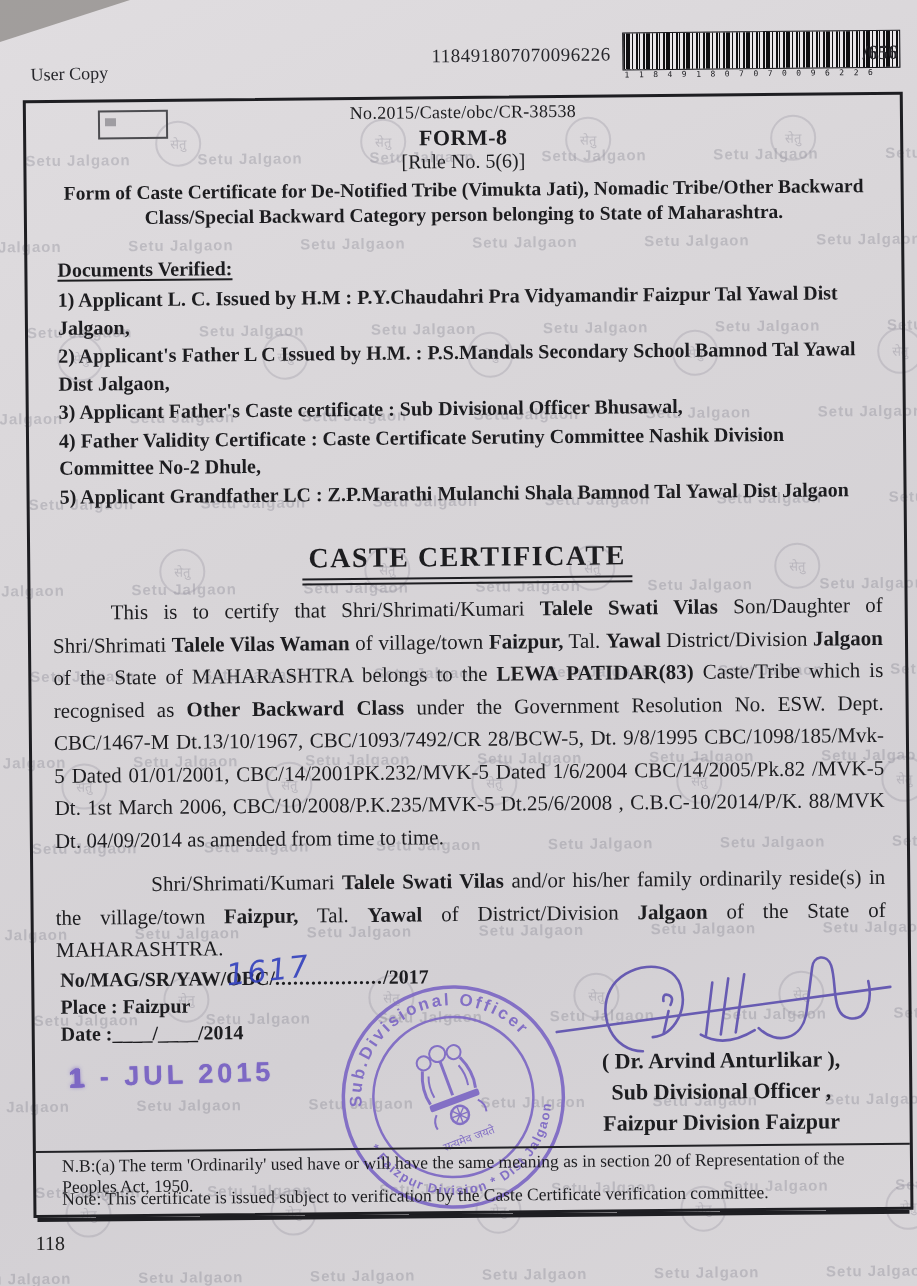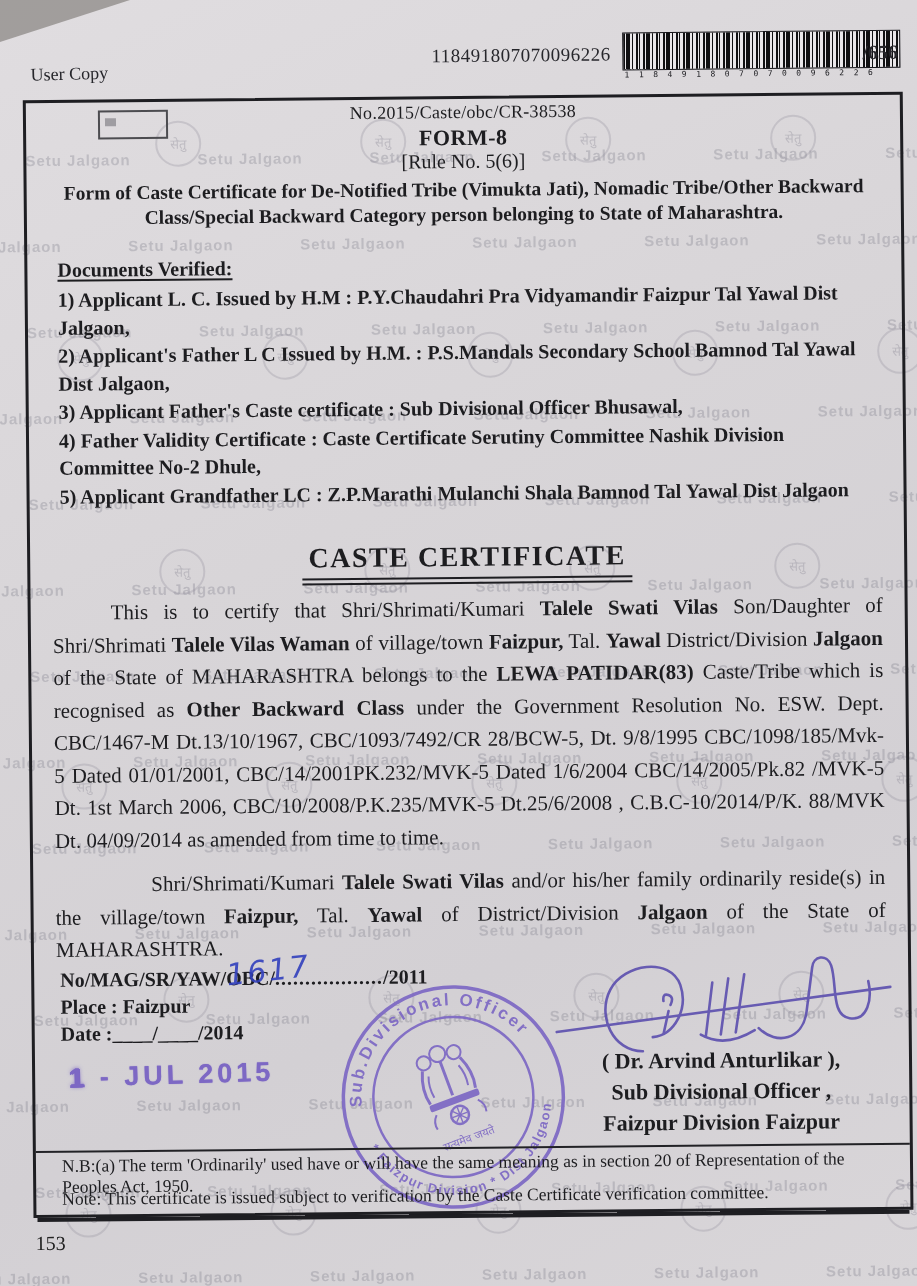--- a/index.html
+++ b/index.html
@@ -260,21 +260,21 @@
         </div>
 
       <div class="cert-title-wrap">
         <span class="cert-title">CASTE CERTIFICATE</span>
       </div>
 
       <div class="para para1"><span>This is to certify that Shri/Shrimati/Kumari </span><span class="b">Talele Swati Vilas</span><span> Son/Daughter of Shri/Shrimati </span><span class="b">Talele Vilas Waman</span><span> of village/town </span><span class="b">Faizpur,</span><span> Tal. </span><span class="b">Yawal</span><span> District/Division </span><span class="b">Jalgaon</span><span> of the State of MAHARASHTRA belongs to the </span><span class="b">LEWA PATIDAR(83)</span><span> Caste/Tribe which is recognised as </span><span class="b">Other Backward Class</span><span> under the Government Resolution No. ESW. Dept. CBC/1467-M Dt.13/10/1967, CBC/1093/7492/CR 28/BCW-5, Dt. 9/8/1995 CBC/1098/185/Mvk-5 Dated 01/01/2001, CBC/14/2001PK.232/MVK-5 Dated 1/6/2004 CBC/14/2005/Pk.82 /MVK-5 Dt. 1st March 2006, CBC/10/2008/P.K.235/MVK-5 Dt.25/6/2008 , C.B.C-10/2014/P/K. 88/MVK Dt. 04/09/2014 as amended from time to time.</span></div>
       <div class="para para2"><span>Shri/Shrimati/Kumari </span><span class="b">Talele Swati Vilas</span><span> and/or his/her family ordinarily reside(s) in the village/town </span><span class="b">Faizpur,</span><span> Tal. </span><span class="b">Yawal</span><span> of District/Division </span><span class="b">Jalgaon</span><span> of the State of MAHARASHTRA.</span></div>
 
       <div class="ref-line">
-        <span>No/MAG/SR/YAW/OBC/</span><span class="ref-dots">..................</span><span>/2011</span>
+        <span>No/MAG/SR/YAW/OBC/</span><span class="ref-dots">..................</span><span>/2017</span>
         <span class="handwritten">1617</span>
       </div>
       <div class="place-line">Place : Faizpur</div>
       <div class="date-line">Date :____/____/2014</div>
 
       <div class="date-stamp">
         <span class="smudge">1</span>
         <span>- JUL 2015</span>
       </div>
 
@@ -327,15 +327,15 @@
         <div>( Dr. Arvind Anturlikar ),</div>
         <div>Sub Divisional Officer ,</div>
         <div>Faizpur Division Faizpur</div>
       </div>
 
       <div class="notes-divider"></div>
       <div class="nb-text">N.B:(a) The term 'Ordinarily' used have or will have the same meaning as in section 20 of Representation of the Peoples Act, 1950.</div>
       <div class="note-text">Note: This certificate is issued subject to verification by the Caste Certificate verification committee.</div>
     </div>
 
-    <div class="page-number">153</div>
+    <div class="page-number">118</div>
   </div>
 </div>
 
 </body></html>

